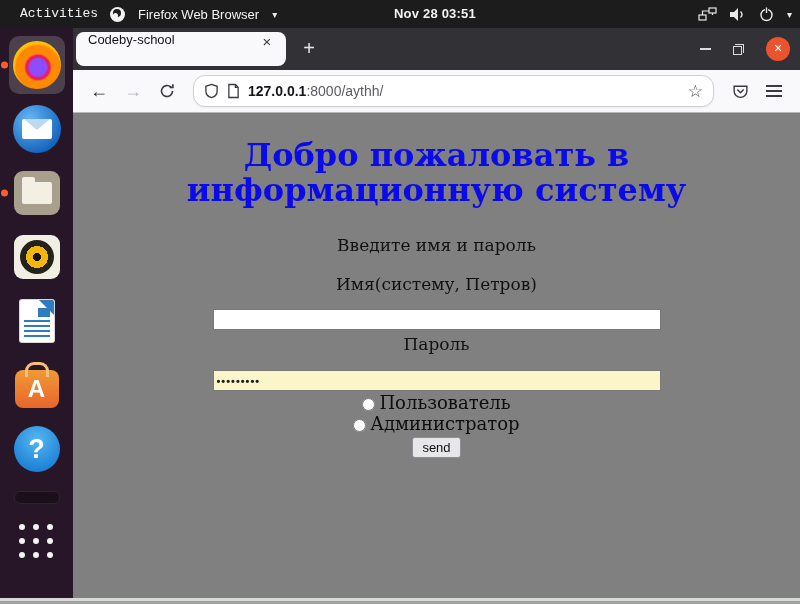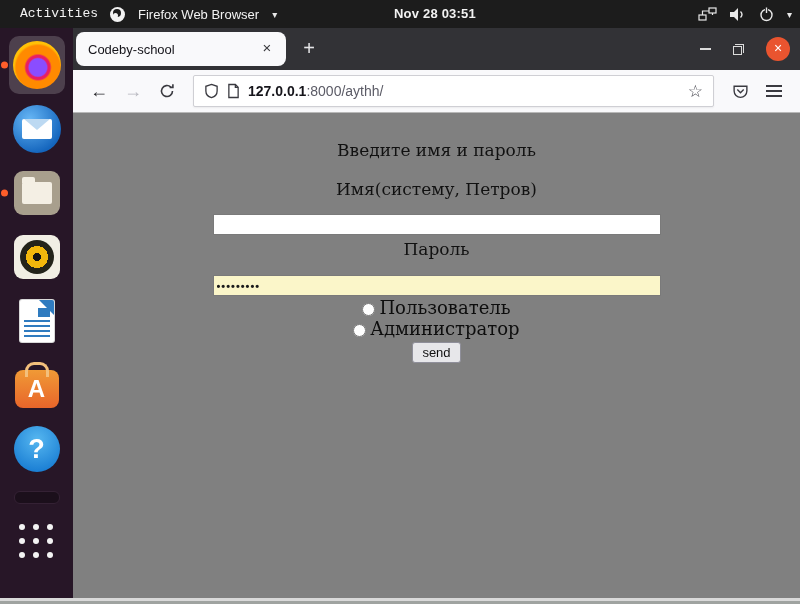--- a/index.html
+++ b/index.html
@@ -49,36 +49,36 @@
   .softA { color:#fff; font-weight:700; font-size:24px; }
   .helpc { width:46px; height:46px; border-radius:50%; background:radial-gradient(circle at 50% 30%, #56b7f0, #1b7fd4 80%);
     display:flex; align-items:center; justify-content:center; color:#fff; font-weight:700; font-size:27px; }
   .darkpill { width:46px; height:13px; background:#1b0f1b; border:1px solid #342134; border-radius:6px; }
   .appgrid { width:36px; height:36px; display:grid; grid-template-columns:repeat(3,6px); grid-template-rows:repeat(3,6px); gap:8px; }
   .appgrid span { width:6px; height:6px; border-radius:50%; background:#f3f3f3; }
 
   
   .browser { flex:1; display:flex; flex-direction:column; }
   .tabbar { height:42px; background:#323236; display:flex; align-items:center; position:relative; }
-  .tab { display:flex; align-items:center; width:210px; height:34px; margin-left:3px; background:#f9f9fb; border-radius:8px; padding:0 8px 0 12px; color:#15141a; font-size:13px; }
+  .tab { display:flex; width:210px; height:34px; margin-left:3px; background:#f9f9fb; border-radius:8px; padding:0 8px 0 12px; color:#15141a; font-size:13px; }
   .tab .tab-title { flex:1; }
   .tab .tab-close { width:22px; height:22px; border-radius:4px; text-align:center; line-height:20px; font-size:15px; color:#3a3a3e; }
   .newtab { width:30px; height:30px; margin-left:8px; color:#e6e6e8; font-size:20px; text-align:center; line-height:28px; border-radius:4px; }
   .winctrls { position:absolute; right:10px; top:0; height:42px; display:flex; align-items:center; gap:22px; }
   .wc-min { width:11px; height:2px; background:#dcdcdc; }
   .wc-restore { position:relative; width:11px; height:11px; }
   .wc-restore i { position:absolute; width:9px; height:9px; border:1.5px solid #dcdcdc; display:block; }
   .wc-restore i:first-child { right:0; top:0; border-bottom:none; border-left:none; }
   .wc-restore i:last-child { left:0; bottom:0; background:#323236; }
   .wc-close { width:24px; height:24px; border-radius:50%; background:#e9542f; color:#fff; font-size:14px; text-align:center; line-height:22px; }
 
   .toolbar { height:43px; background:#f9f9fb; display:flex; align-items:center; padding:0 10px; gap:2px; border-bottom:1px solid #b8b8b8; }
   .navbtn { width:32px; height:32px; display:flex; align-items:center; justify-content:center; font-size:18px; color:#2a2a2e; border-radius:4px; }
   .navbtn.disabled { color:#b8b8bf; }
-  .urlbox { flex:1; height:32px; margin:13px 8px; background:#ffffff; border:1px solid #cfcfd4; border-radius:2px; display:flex; align-items:center; padding:0 10px; gap:8px; box-shadow:0 1px 2px rgba(0,0,0,.06); }
+  .urlbox { flex:1; height:32px; margin:13px 8px; background:#ffffff; border:1px solid #cfcfd4; border-radius:12px; display:flex; align-items:center; padding:0 10px; gap:8px; box-shadow:0 1px 2px rgba(0,0,0,.06); }
   .urltext { flex:1; font-size:14px; color:#5b5b66; white-space:nowrap; }
   .urltext b { color:#15141a; font-weight:700; }
   .star { font-size:17px; color:#4a4a52; }
   .burger { display:flex; flex-direction:column; gap:3px; width:32px; align-items:center; }
   .burger i { width:16px; height:2px; background:#3a3a40; }
 
   
   .content { flex:1; background:#808080; text-align:center; overflow:hidden; }
   .heading { margin:25px auto 0; max-width:600px; color:#0b0bea; font-family:"DejaVu Serif","Liberation Serif",serif; font-weight:700; font-size:32px; line-height:1.1; }
   .ptext { font-family:"DejaVu Serif","Liberation Serif",serif; font-size:17px; color:#111111; }
@@ -228,20 +228,21 @@
         </svg>
       </div>
       <div class="navbtn burger">
         <i></i>
           <i></i>
           <i></i>
       </div>
     </div>
 
     <div class="content">
+      <div class="heading">Добро пожаловать в информационную систему</div>
       <div class="ptext subtitle">Введите имя и пароль</div>
       <div class="ptext fieldlabel">Имя(систему, Петров)</div>
       <input class="tinput" type="text" value="" style="">
       <div class="ptext pwlabel">Пароль</div>
       <input class="tinput pw" type="text" value="•••••••••" style="">
       <div class="radiorow">
         <input type="radio" name="role" style=""><span>Пользователь</span>
       </div>
       <div class="radiorow">
         <input type="radio" name="role" style=""><span>Администратор</span>

